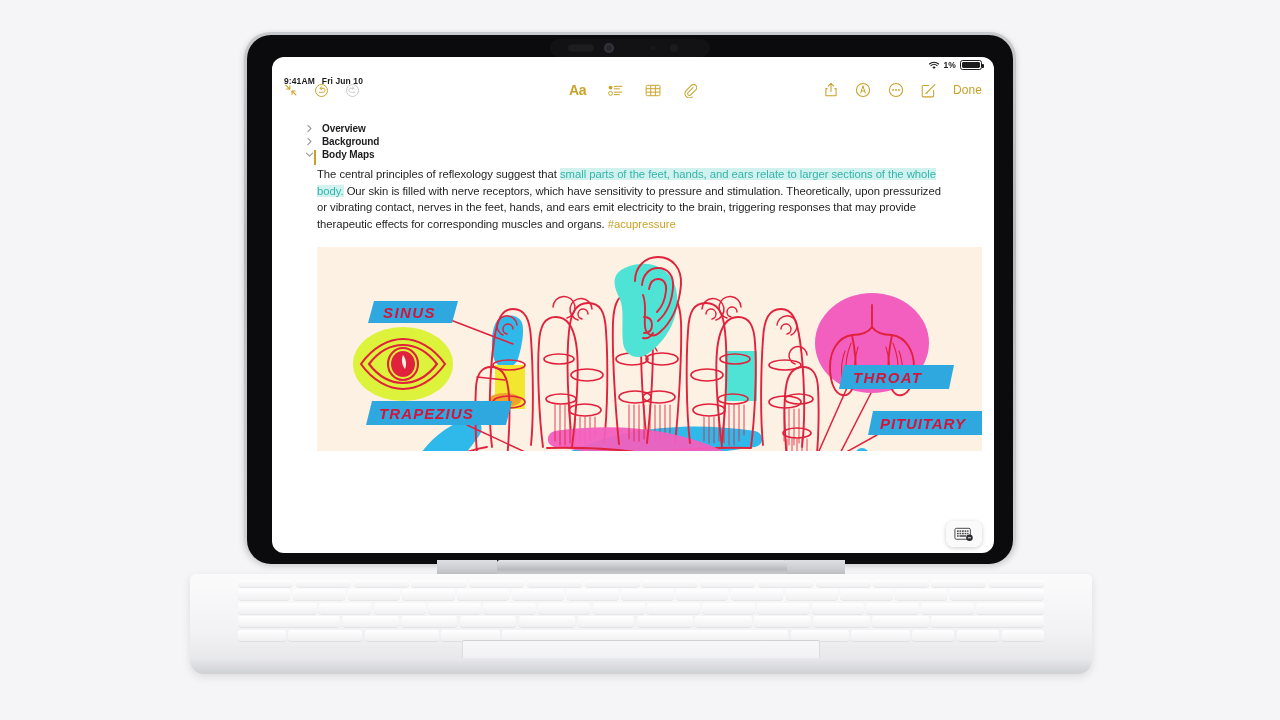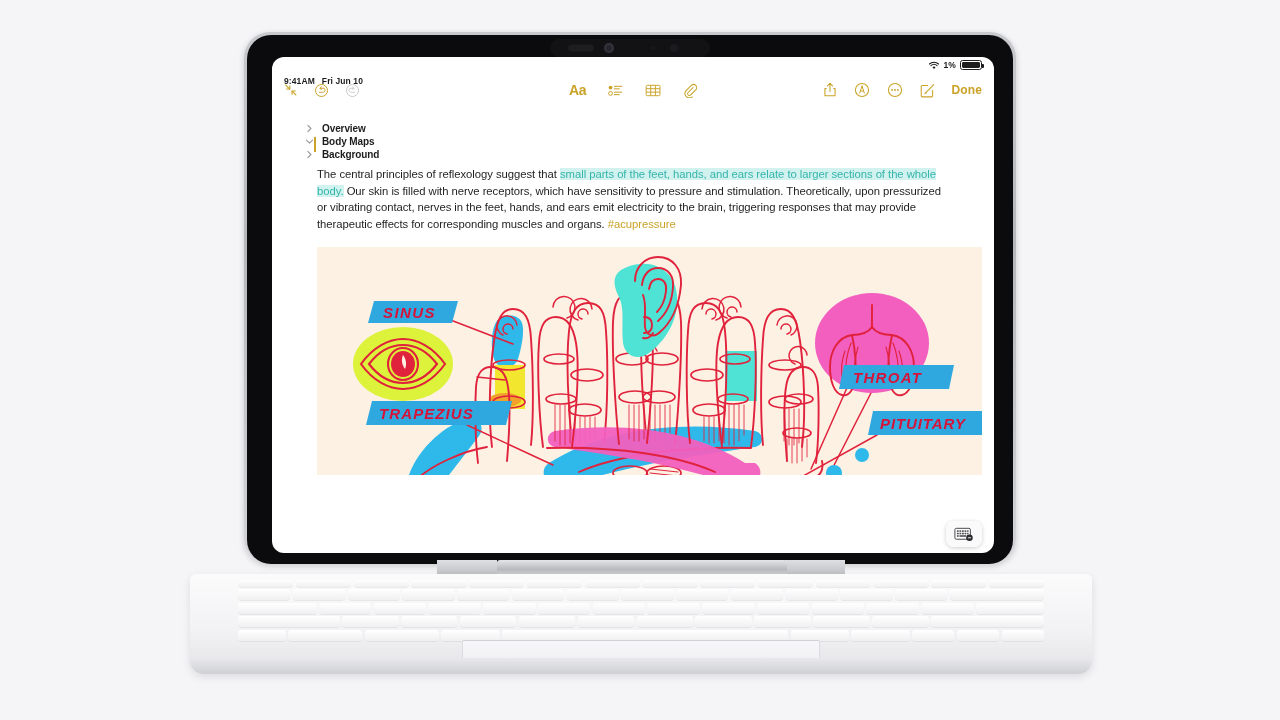--- a/index.html
+++ b/index.html
@@ -74,21 +74,21 @@
   .toolbar {
     height: 32px; position: relative;
     display: flex; align-items: center;
   }
   .tb-group { display: flex; align-items: center; gap: 16px; }
   .tb-left { position: absolute; left: 12px; }
   .tb-center { position: absolute; left: 50%; transform: translateX(-50%); gap: 22px; }
   .tb-right { position: absolute; right: 12px; gap: 17px; }
   .gold { color: #c9a227; font-weight: bold; }
   .done-btn {
-    color:#c9a227; font-size: 12px; font-weight: bold; letter-spacing:.1px;
+    color:#c9a227; font-size: 12px; font-weight: normal; letter-spacing:.1px;
     cursor: pointer;
   }
 
   
   .doc { padding: 0 0 0 0; position: relative; height: 447px; }
   .doc-title {
     font-size: 17.5px; font-weight: bold; color: #1c1c1e;
     margin: 5px 0 0 45px; letter-spacing: -.2px;
   }
   .section-list { margin: 16px 0 0 0; }
@@ -105,21 +105,21 @@
     margin: 5px 45px 0 45px;
     font-size: 11.3px; line-height: 16.6px; color: #1f1f21;
     letter-spacing: -.05px;
   }
   .hl { background: #d2f2ef; color: #34b5ab; }
   .tag { color: #c9a227; }
 
   
   .illo-wrap {
     margin: 15px 0 0 45px;
-    width: 665px; height: 228px;
+    width: 665px; height: 204px;
     background: #fdf1e4;
     overflow: hidden;
     position: relative;
   }
   .illo-wrap svg { display:block; }
 
   
   .home-ind {
     position:absolute; bottom: 5px; left:50%; transform:translateX(-50%);
     width: 118px; height: 4px; border-radius: 3px; background:#0c0c0c;
@@ -284,34 +284,34 @@
                 <svg width="9" height="9" viewBox="0 0 10 10">
                     <path d="M3.2 1.6 6.6 5 3.2 8.4" stroke="#9a9a9e" stroke-width="1.25" fill="none" stroke-linecap="round" stroke-linejoin="round"></path>
                   </svg>
               </span>
               <span class="sec-label">Overview</span>
             </div>
 
             <div class="section-row">
               <span class="chev">
                 <svg width="9" height="9" viewBox="0 0 10 10">
+                    <path d="M3.2 1.6 6.6 5 3.2 8.4" stroke="#9a9a9e" stroke-width="1.25" fill="none" stroke-linecap="round" stroke-linejoin="round"></path>
+                  </svg>
+              </span>
+              <span class="sec-label">Background</span>
+            </div>
+
+            <div class="section-row">
+              <span class="chev">
+                <svg width="9" height="9" viewBox="0 0 10 10">
                     <path d="M1.6 3.4 5 6.8 8.4 3.4" stroke="#9a9a9e" stroke-width="1.25" fill="none" stroke-linecap="round" stroke-linejoin="round"></path>
                   </svg>
               </span>
               <span class="caret"></span>
               <span class="sec-label">Body Maps</span>
-            </div>
-
-            <div class="section-row">
-              <span class="chev">
-                <svg width="9" height="9" viewBox="0 0 10 10">
-                    <path d="M3.2 1.6 6.6 5 3.2 8.4" stroke="#9a9a9e" stroke-width="1.25" fill="none" stroke-linecap="round" stroke-linejoin="round"></path>
-                  </svg>
-              </span>
-              <span class="sec-label">Background</span>
             </div>
           </div>
 
           <p class="para"><span>The central principles of reflexology suggest that </span><span class="hl">small parts of the feet, hands, and ears relate to larger sections of the whole body.</span><span> Our skin is filled with nerve receptors, which have sensitivity to pressure and stimulation. Theoretically, upon pressurized or vibrating contact, nerves in the feet, hands, and ears emit electricity to the brain, triggering responses that may provide therapeutic effects for corresponding muscles and organs. </span><span class="tag">#acupressure</span></p>
 
           <div class="illo-wrap">
             <svg width="665" height="236" viewBox="0 0 665 236">
               <rect width="665" height="236" fill="#fdf1e4"></rect>
               <g fill="none" stroke="#e0223c" stroke-width="1.9" stroke-linecap="round" stroke-linejoin="round">
 

